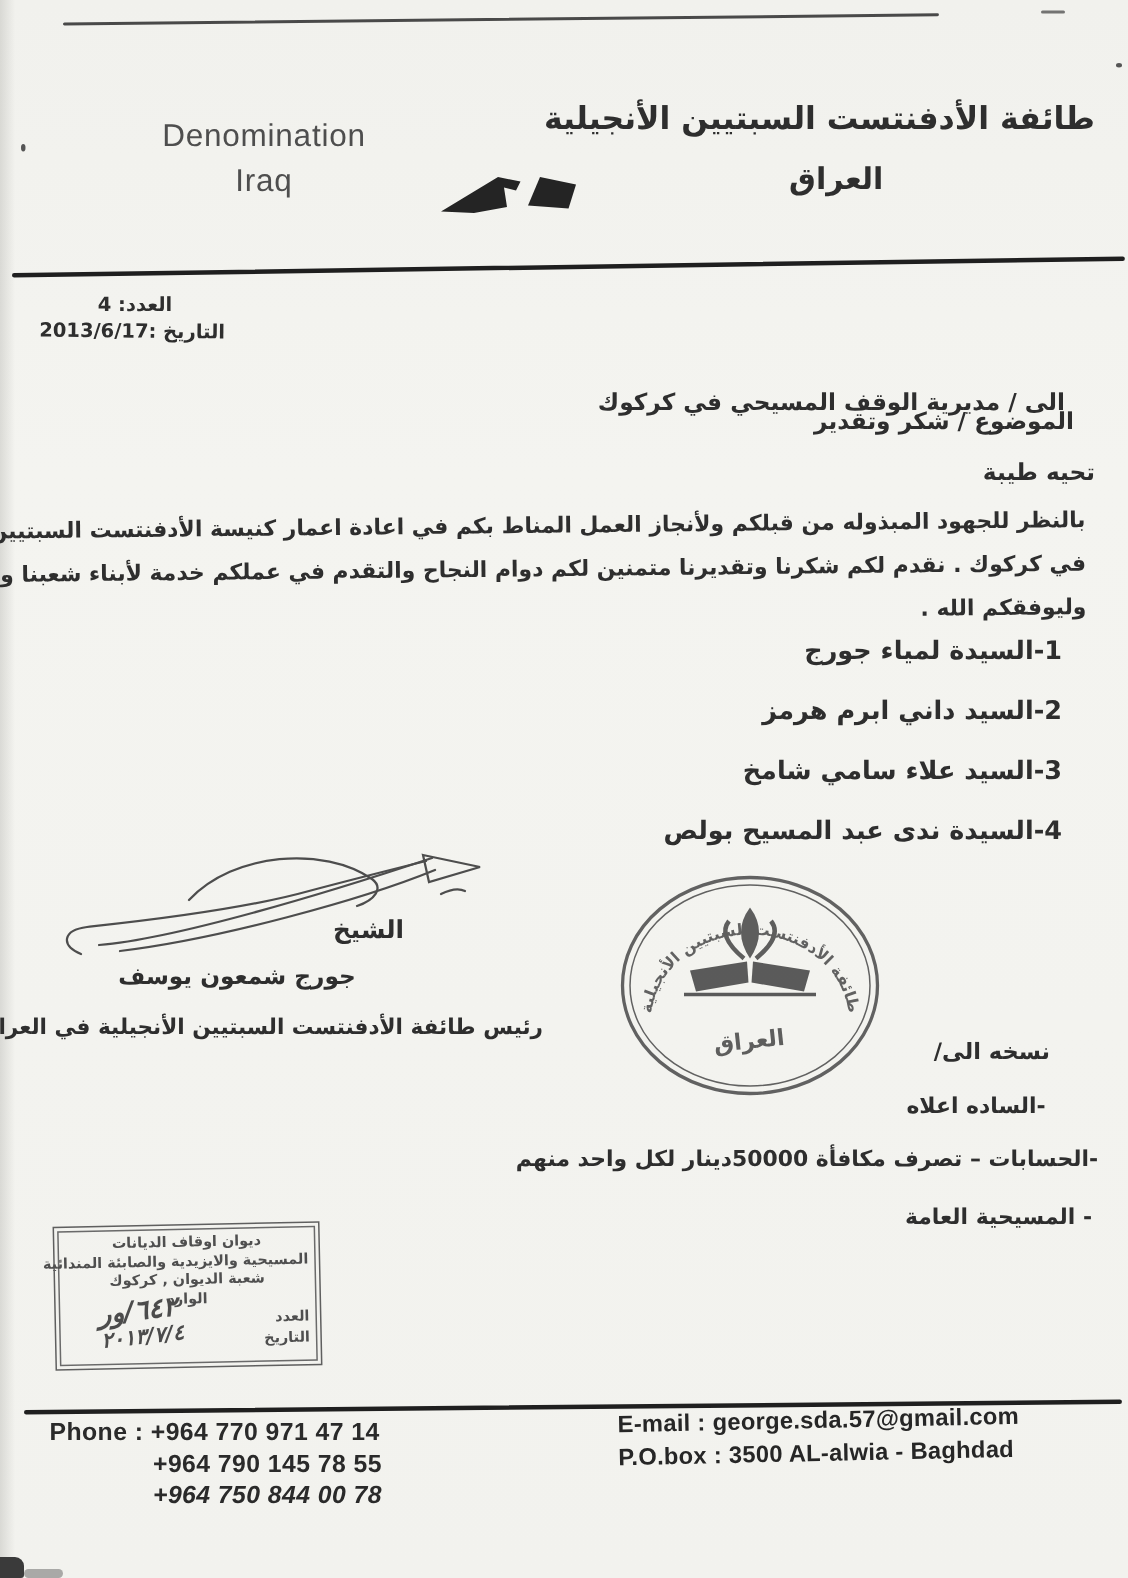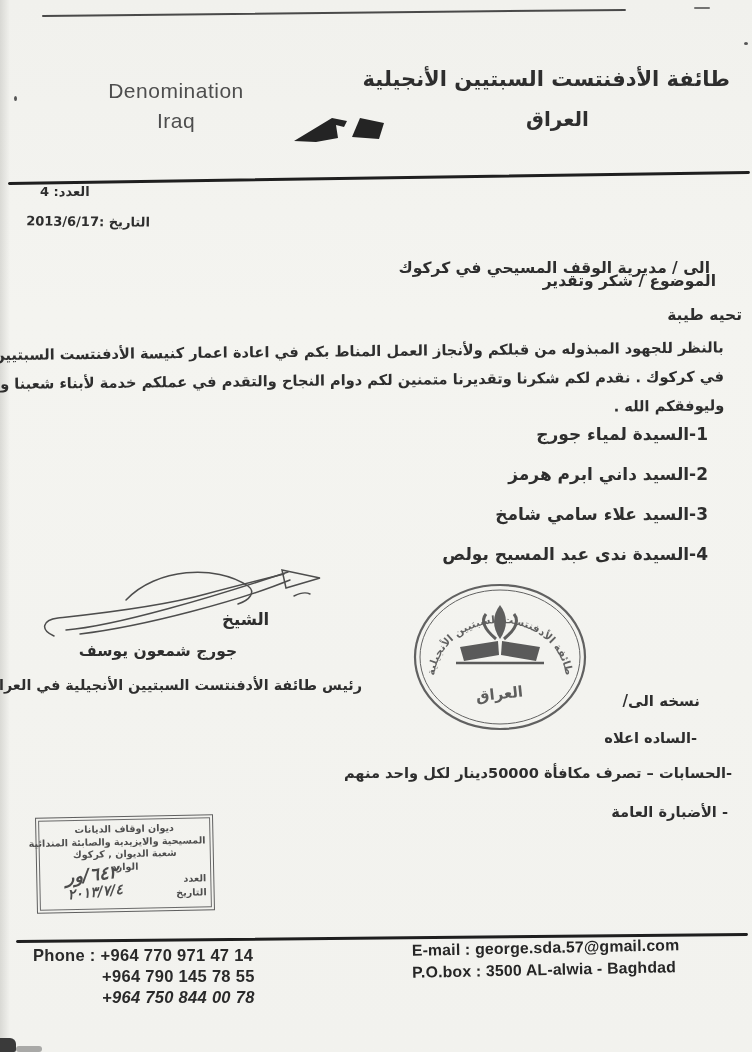--- a/index.html
+++ b/index.html
@@ -19,26 +19,26 @@
   .abs{position:absolute;}
   .ar{direction:rtl;font-family:"DejaVu Sans",sans-serif;font-weight:bold;color:var(--ink);white-space:nowrap;}
   .en{font-family:"Liberation Sans","DejaVu Sans",sans-serif;color:#3c3c3c;}
   .rule{background:#1f1f1f;border-radius:2px;}
   
   .eng-header{left:30px;top:76px;width:292px;text-align:center;color:#4e4e4e;
     font-size:21px;line-height:30px;letter-spacing:.5px;}
   .ar-header{left:385px;top:66px;width:345px;text-align:center;font-size:21px;line-height:26px;}
   .ar-header .l2{font-size:20px;margin-top:14px;}
   
-  .meta-num{left:40px;top:184px;width:100px;font-size:13px;text-align:left;}
+  .meta-num{left:40px;top:196px;width:100px;font-size:13px;text-align:center;}
   .meta-date{left:22px;top:214px;width:128px;font-size:13px;text-align:right;transform:rotate(.6deg);}
   
   .to-line{right:42px;top:239px;font-size:15.5px;margin-top:20px;}
   .subject-line{right:36px;top:272px;font-size:15.5px;}
-  .greeting-line{right:10px;top:306px;font-size:15.5px;}
+  .greeting-line{right:22px;top:306px;font-size:15.5px;}
   .body-par{left:28px;top:336px;width:696px;transform:rotate(-.6deg);}
   .body-par div{font-size:14.6px;line-height:29px;text-align:right;white-space:nowrap;}
   .name-item{font-size:17px;}
   
   .sig-title{left:222px;top:610px;font-size:16.5px;text-align:center;}
   .sig-name{left:72px;top:642px;width:172px;text-align:center;font-size:15.5px;}
   .sig-pos{left:14px;top:677px;width:348px;text-align:center;font-size:14.4px;}
   
   .copy-head{right:52px;top:692px;font-size:15px;}
   .copy-1{right:55px;top:729px;font-size:14.6px;}
@@ -136,21 +136,21 @@
     <polygon points="50,66 88,60 89,74 54,80" fill="#464646"></polygon>
     <polygon points="92,60 130,66 126,80 91,74" fill="#464646"></polygon>
     <path d="M46,82 L134,82" stroke="#464646" stroke-width="2.4" fill="none"></path>
   </g>
   <text x="90" y="118" text-anchor="middle" transform="rotate(-6 90 118)" font-family="DejaVu Sans, sans-serif" font-size="15" font-weight="bold" fill="#4a4a4a">العراق</text>
 </svg>
 
 <div class="abs ar copy-head">نسخه الى/</div>
 <div class="abs ar copy-1">-الساده اعلاه</div>
 <div class="abs ar copy-2">-الحسابات – تصرف مكافأة 50000دينار لكل واحد منهم</div>
-<div class="abs ar copy-3">- الأضبارة العامة</div>
+<div class="abs ar copy-3">- المسيحية العامة</div>
 
 <div class="abs rstamp">
   <div class="rstamp-inner">
     <div class="ln">ديوان اوقاف الديانات</div>
     <div class="ln">المسيحية والايزيدية والصابئة المندائية</div>
     <div class="ln">شعبة الديوان , كركوك</div>
     <div class="ln">الوارد</div>
     <div class="rstamp-row">
         <span>العدد</span>
       </div>

